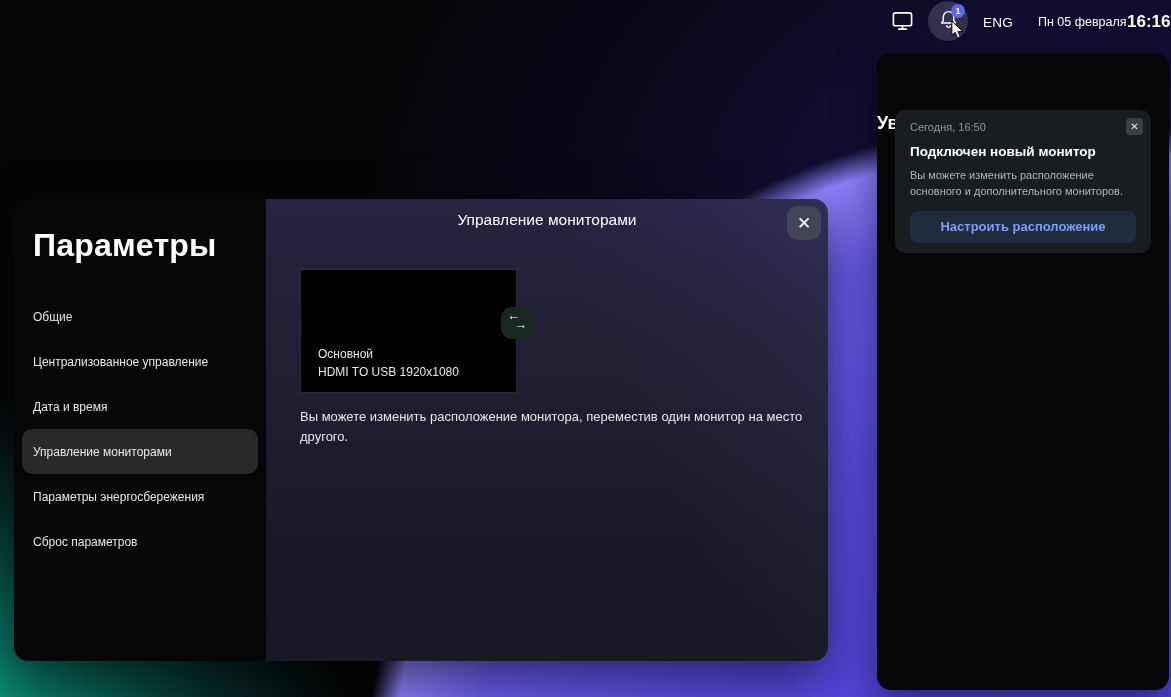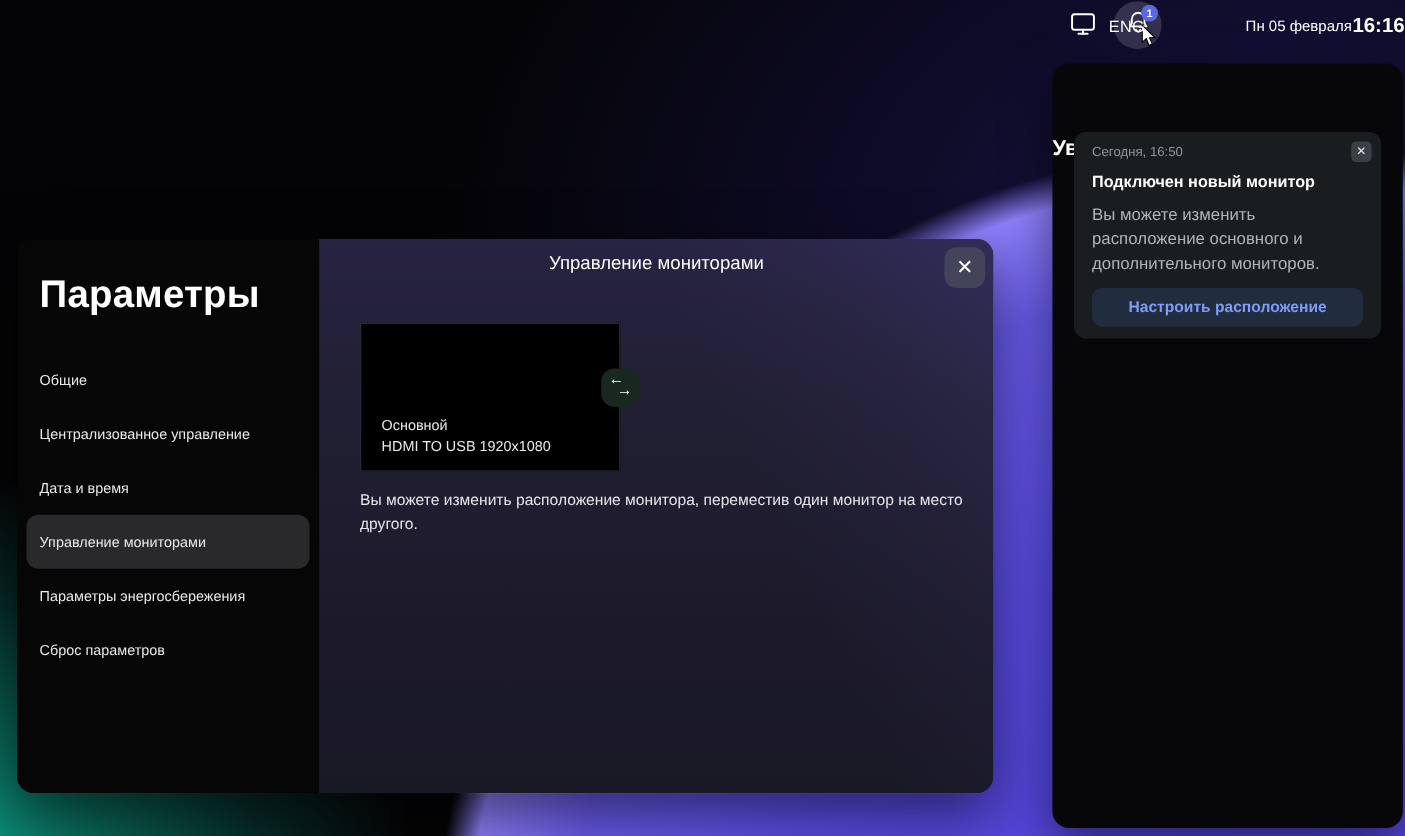--- a/index.html
+++ b/index.html
@@ -17,21 +17,21 @@
   
   .taskbar{position:absolute;top:0;left:0;right:0;height:44px;}
   .tb-btn{position:absolute;display:flex;align-items:center;justify-content:center;color:#fff;}
   .display-btn{left:885px;top:6px;width:34px;height:32px;}
   .bell-btn{left:928px;top:1px;width:40px;height:40px;border-radius:50%;background:#33314d;}
   .badge{position:absolute;top:3px;right:3px;min-width:14px;height:14px;border-radius:7px;
          background:#5b68e6;color:#fff;font-size:9px;font-weight:bold;
          display:flex;align-items:center;justify-content:center;padding:0 3px;}
   .cursor{position:absolute;left:22px;top:20px;}
   .tb-text{position:absolute;top:0;height:44px;display:flex;align-items:center;color:#fff;}
-  .lang{left:924px;font-size:13.5px;letter-spacing:.3px;}
+  .lang{left:983px;font-size:13.5px;letter-spacing:.3px;}
   .date{left:1038px;font-size:12.5px;}
   .time{left:1127px;font-size:17px;font-weight:bold;}
 
   
   .settings-window{position:absolute;left:14px;top:199px;width:814px;height:462px;
     border-radius:14px;display:flex;overflow:hidden;box-shadow:0 18px 50px rgba(0,0,0,.55);}
   .sidebar{width:252px;height:100%;background:#060607;position:relative;flex:none;}
   .settings-title{position:absolute;left:19px;top:28px;color:#fff;font-size:32px;font-weight:bold;letter-spacing:.2px;}
   .menu{position:absolute;left:8px;top:95px;width:236px;display:flex;flex-direction:column;}
   .menu-item{height:45px;display:flex;align-items:center;padding:0 11px;color:#e9e9ea;
@@ -62,21 +62,21 @@
     background:#07070a;box-shadow:0 14px 40px rgba(0,0,0,.5);}
   .notif-title{position:absolute;top:13px;left:0;right:0;text-align:left;color:#fff;
     font-size:18px;font-weight:bold;margin-top:47px;}
   .notif-card{position:absolute;left:18px;top:57px;width:256px;border-radius:10px;
     background:#1a1d20;padding:11px 15px 10px 15px;}
   .notif-time{color:#8f969c;font-size:11px;}
   .notif-card-close{position:absolute;top:8px;right:8px;width:17px;height:17px;border-radius:4px;
     background:#3a4046;color:#e9e9ea;font-size:10px;display:flex;align-items:center;
     justify-content:center;cursor:pointer;}
   .notif-card-title{color:#fff;font-size:13.5px;font-weight:bold;margin-top:11px;}
-  .notif-card-body{color:#aeb6bd;font-size:14px;line-height:1.45;margin-top:9px;width:228px;}
+  .notif-card-body{color:#aeb6bd;font-size:11px;line-height:1.45;margin-top:9px;width:228px;}
   .notif-action{margin-top:11px;width:100%;height:32px;border:none;border-radius:8px;
     background:#212c3e;color:#7e9cf8;font-size:13px;font-weight:bold;cursor:pointer;
     font-family:"Liberation Sans","DejaVu Sans",sans-serif;}
 </style>
 </head>
 <body>
 
 <div class="screen">
 
   <div class="taskbar">

